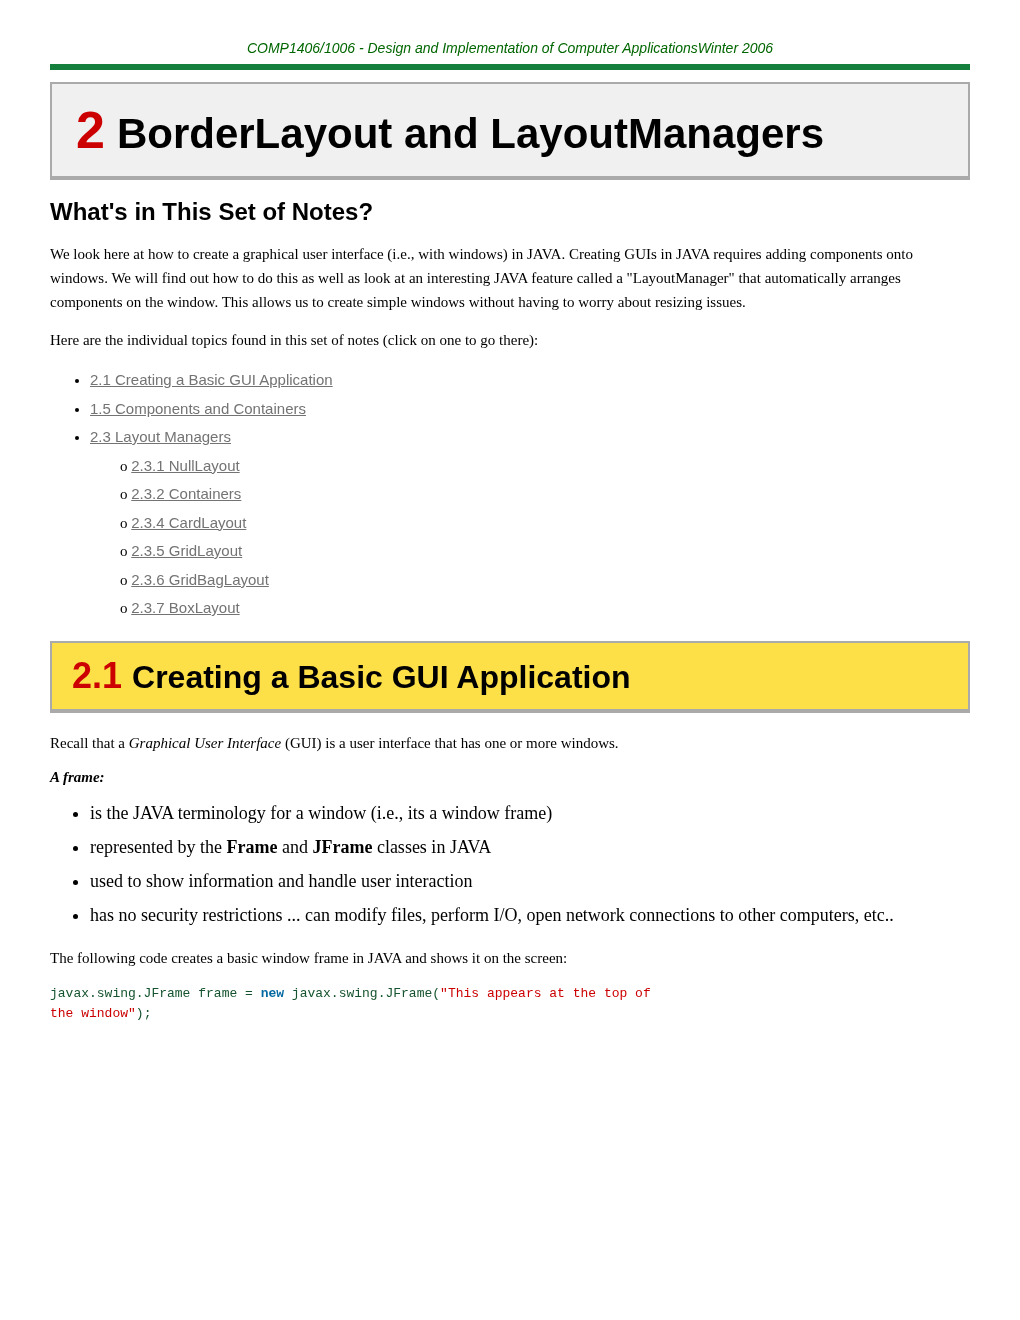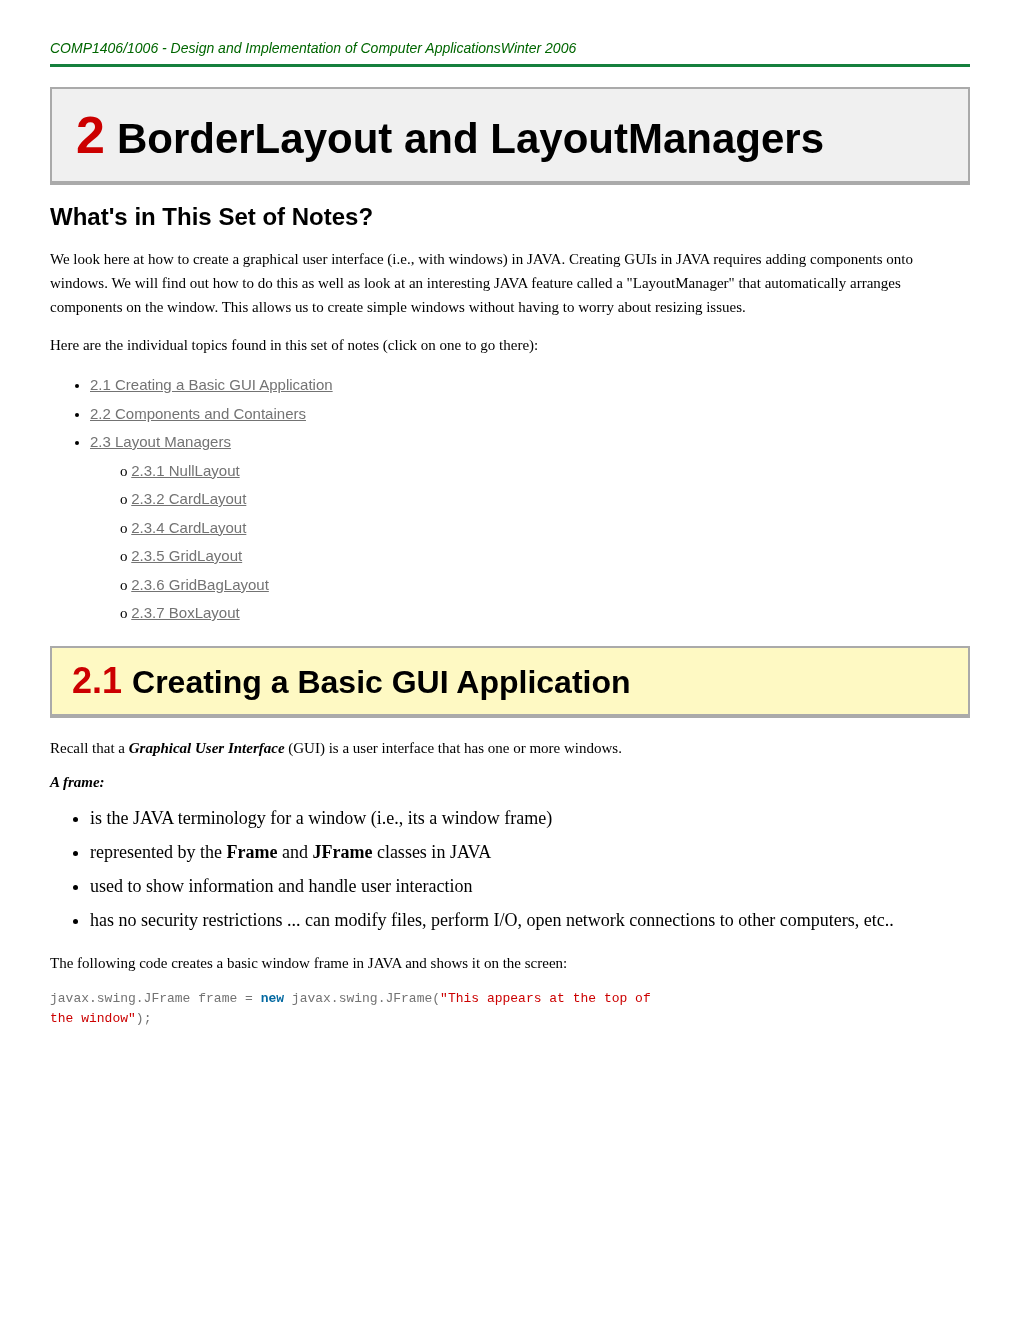--- a/index.html
+++ b/index.html
@@ -18,24 +18,24 @@
     }
 
     .page-container {
       width: 960px;
       margin: 0 auto;
       padding: 40px 20px;
     }
 
     .header-line {
       display: flex;
-      justify-content: flex-start;
+      justify-content: center;
       align-items: baseline;
-      margin-bottom: 20px;
-      border-bottom: 3px solid #15803d;
+      margin-bottom: 12px;
+      border-bottom: 6px solid #15803d;
       padding-bottom: 8px;
     }
 
     .header-course {
       font-style: italic;
       color: #006600;
       font-size: 14px;
       font-family: Arial, sans-serif;
     }
 
@@ -115,21 +115,21 @@
     .toc-link {
       color: #737373;
       text-decoration: underline;
       cursor: pointer;
       font-family: Arial, sans-serif;
       font-size: 15px;
     }
 
     .section-box {
       border: 2px solid #aaaaaa;
-      background: #fef9c3;
+      background: #fde047;
       padding: 12px 20px;
       margin-bottom: 0px;
       margin-top: 18px;
     }
 
     .section-box-title {
       font-size: 32px;
       font-weight: bold;
       font-family: Arial, Helvetica, sans-serif;
       color: #000000;
@@ -140,21 +140,21 @@
 
     .section-number-red {
       color: #cc0000;
       font-size: 36px;
       font-weight: bold;
       font-family: Arial, Helvetica, sans-serif;
     }
 
     .body-italic-bold {
       font-style: italic;
-      font-weight: bold;
+      font-weight: normal;
     }
 
     .body-bold {
       font-weight: bold;
     }
 
     .bullet-list {
       list-style: disc;
       padding-left: 40px;
       margin-bottom: 14px;
@@ -185,21 +185,21 @@
     .code-keyword {
       font-weight: bold;
       color: #0369a1;
     }
 
     .code-string {
       color: #cc0000;
     }
 
     .code-normal {
-      color: #737373;
+      color: #14532d;
     }
   </style>
 </head>
 <body>
 
 <div class="page-container">
 
   <div class="header-line">
     <span class="header-course">COMP1406/1006 - Design and Implementation of Computer Applications</span>
     <span class="header-term">Winter 2006</span>
@@ -219,30 +219,30 @@
 
     <p class="body-text">We look here at how to create a graphical user interface (i.e., with windows) in JAVA.   Creating GUIs in JAVA requires adding components onto windows.   We will find out how to do this as well as look at an interesting JAVA feature called a "LayoutManager" that automatically arranges components on the window.   This allows us to create simple windows without having to worry about resizing issues.</p>
 
     <p class="body-text">Here are the individual topics found in this set of notes (click on one to go there):</p>
 
     <ul class="toc-list">
       <li>
         <a class="toc-link" href="#2.1">2.1 Creating a Basic GUI Application</a>
       </li>
       <li>
-        <a class="toc-link" href="#2.2">2.2 Components and Containers</a>
+        <a class="toc-link" href="#2.2">1.5 Components and Containers</a>
       </li>
       <li>
         <a class="toc-link" href="#2.3">2.3 Layout Managers</a>
         <ul class="toc-sublist">
           <li>
             <a class="toc-link" href="#2.3.1">2.3.1 NullLayout</a>
           </li>
           <li>
-            <a class="toc-link" href="#2.3.2">2.3.2 CardLayout</a>
+            <a class="toc-link" href="#2.3.2">2.3.2 Containers</a>
           </li>
           <li>
             <a class="toc-link" href="#2.3.4">2.3.4 CardLayout</a>
           </li>
           <li>
             <a class="toc-link" href="#2.3.5">2.3.5 GridLayout</a>
           </li>
           <li>
             <a class="toc-link" href="#2.3.6">2.3.6 GridBagLayout</a>
           </li>

